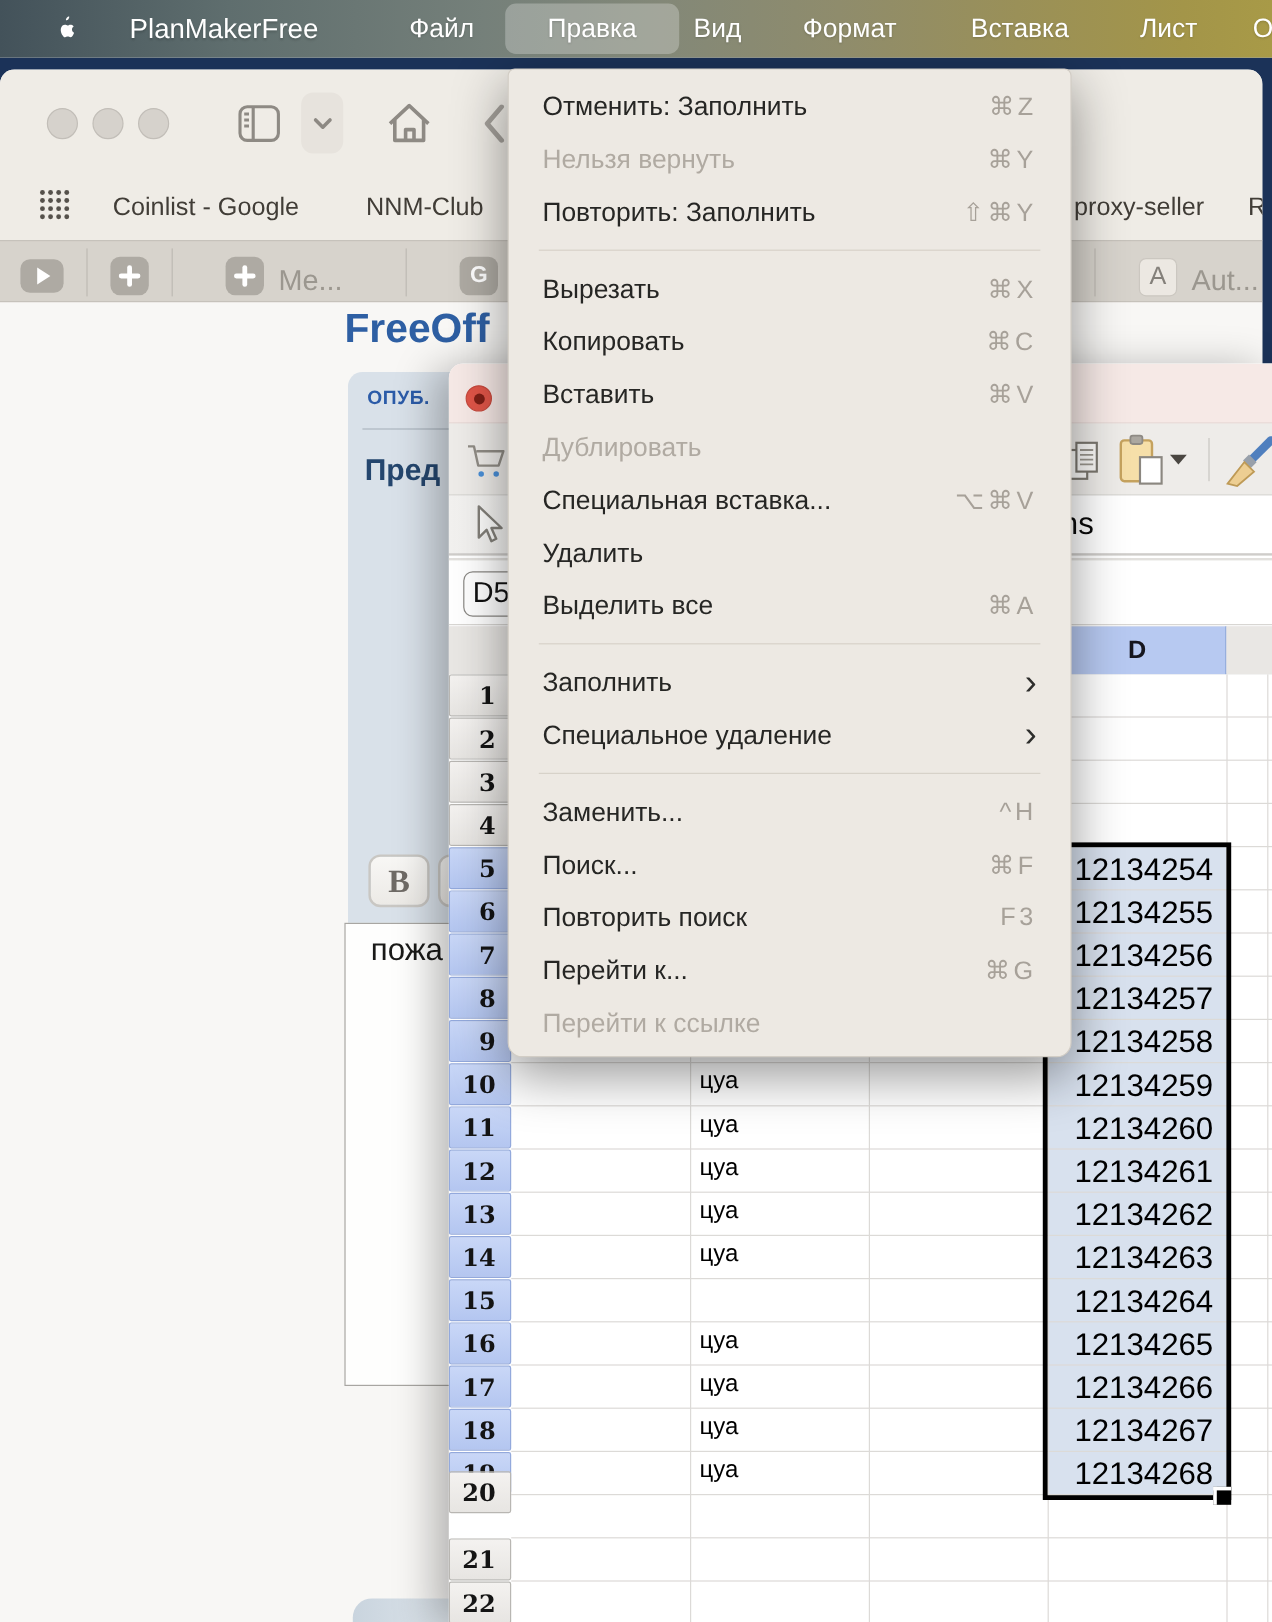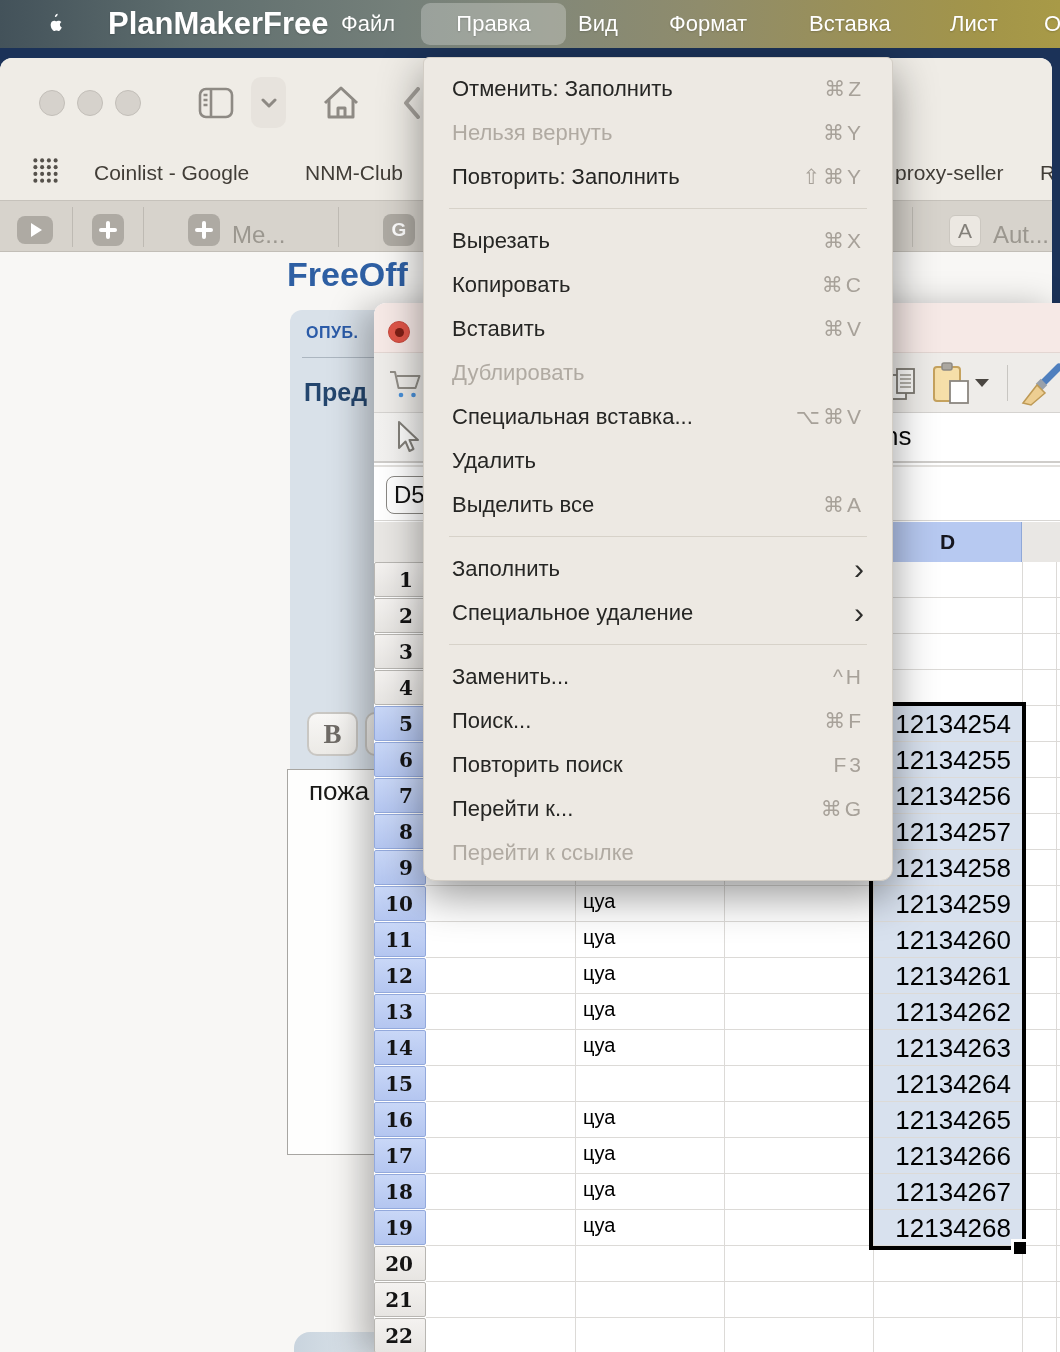--- a/index.html
+++ b/index.html
@@ -96,21 +96,21 @@
   .menu-item .sc { color:#A7A199; letter-spacing:3px; font-size:21px; white-space:nowrap; }
   .menu-item .chev { color:#2E2E2C; font-size:30px; line-height:20px; font-weight:400; }
   .menu-item.disabled { color:#B0AAA2; }
   .menu-sep { height:1px; background:#D7D2C9; margin:9px 25px 10px 25px; }
 
   
   .menubar { left:0; top:0; width:1060px; height:48px;
              background:linear-gradient(90deg,#43525A 0%,#5F6E6E 18%,#75807A 38%,#838878 52%,#8F8C6C 66%,#9A9058 80%,#A39549 93%,#A89A47 100%); }
   .mb-item { position:absolute; top:0; height:48px; display:flex; align-items:center; color:#FFFFFF;
              font-size:22px; text-shadow:0 1px 2px rgba(0,0,0,.18); white-space:nowrap; }
-  .mb-app { font-weight:700; font-size:31px; }
+  .mb-app { font-weight:400; font-size:23px; }
   .mb-active-box { position:absolute; left:421px; top:3px; width:145px; height:42px; border-radius:9px;
                    background:rgba(255,255,255,.26); }
 </style>
 </head>
 <body>
 
 <div class="screen">
 
   <div class="abs navy"></div>
 
@@ -332,21 +332,21 @@
         <div class="cellD" style="top: 576px;">12134266</div>
         <div class="hline" style="top: 647px;"></div>
         <div class="rowhdr sel" style="top: 612px;">18</div>
         <div class="cellB" style="top: 612px;">цуа</div>
         <div class="cellD" style="top: 612px;">12134267</div>
         <div class="hline" style="top: 683px;"></div>
         <div class="rowhdr sel" style="top: 648px;">19</div>
         <div class="cellB" style="top: 648px;">цуа</div>
         <div class="cellD" style="top: 648px;">12134268</div>
         <div class="hline" style="top: 719px;"></div>
-        <div class="rowhdr" style="top: 684px;">20</div>
+        <div class="rowhdr" style="top: 664px;">20</div>
         <div class="hline" style="top: 755px;"></div>
         <div class="rowhdr" style="top: 720px;">21</div>
         <div class="rowhdr" style="top: 756px;">22</div>
         <div class="sel-border" style="top: 140px; height: 548px;"></div>
         <div class="sel-handle" style="top: 677px;"></div>
       </div>
   </div>
 
   <div class="abs edit-menu">
     <div id="menu-body">

